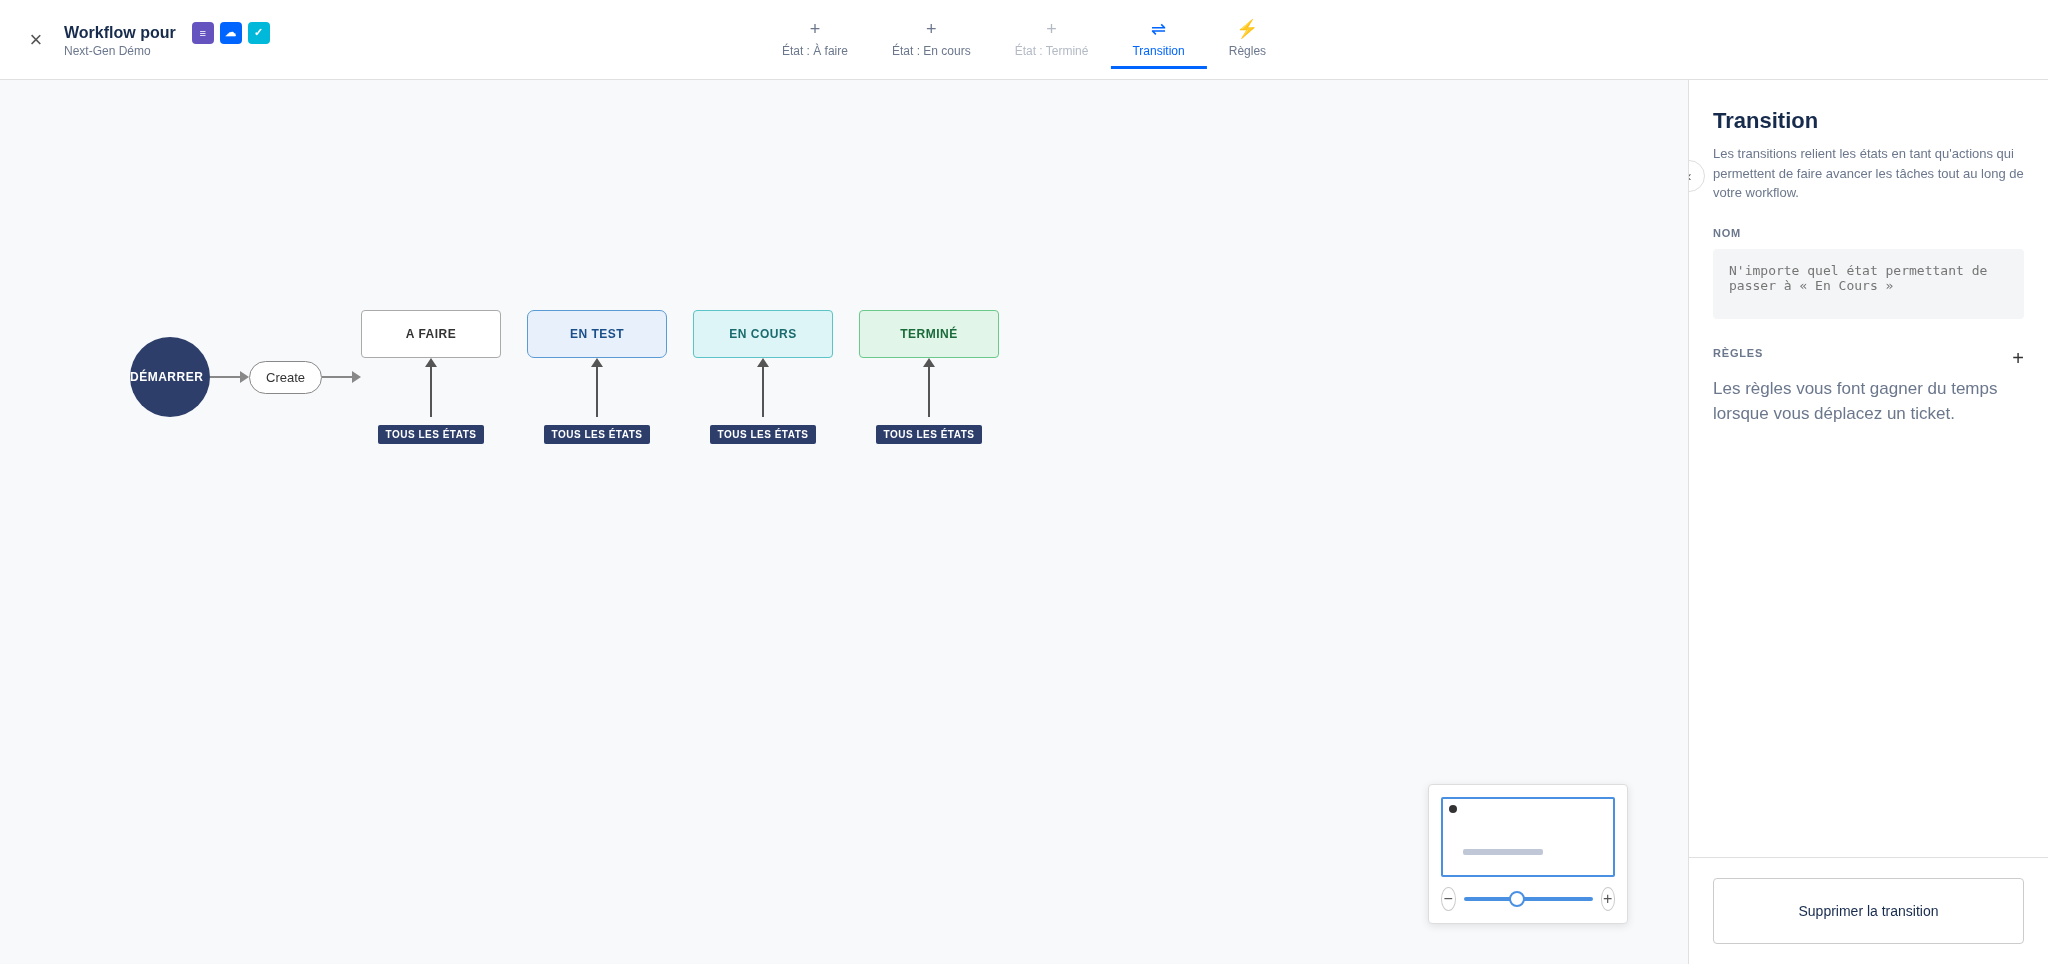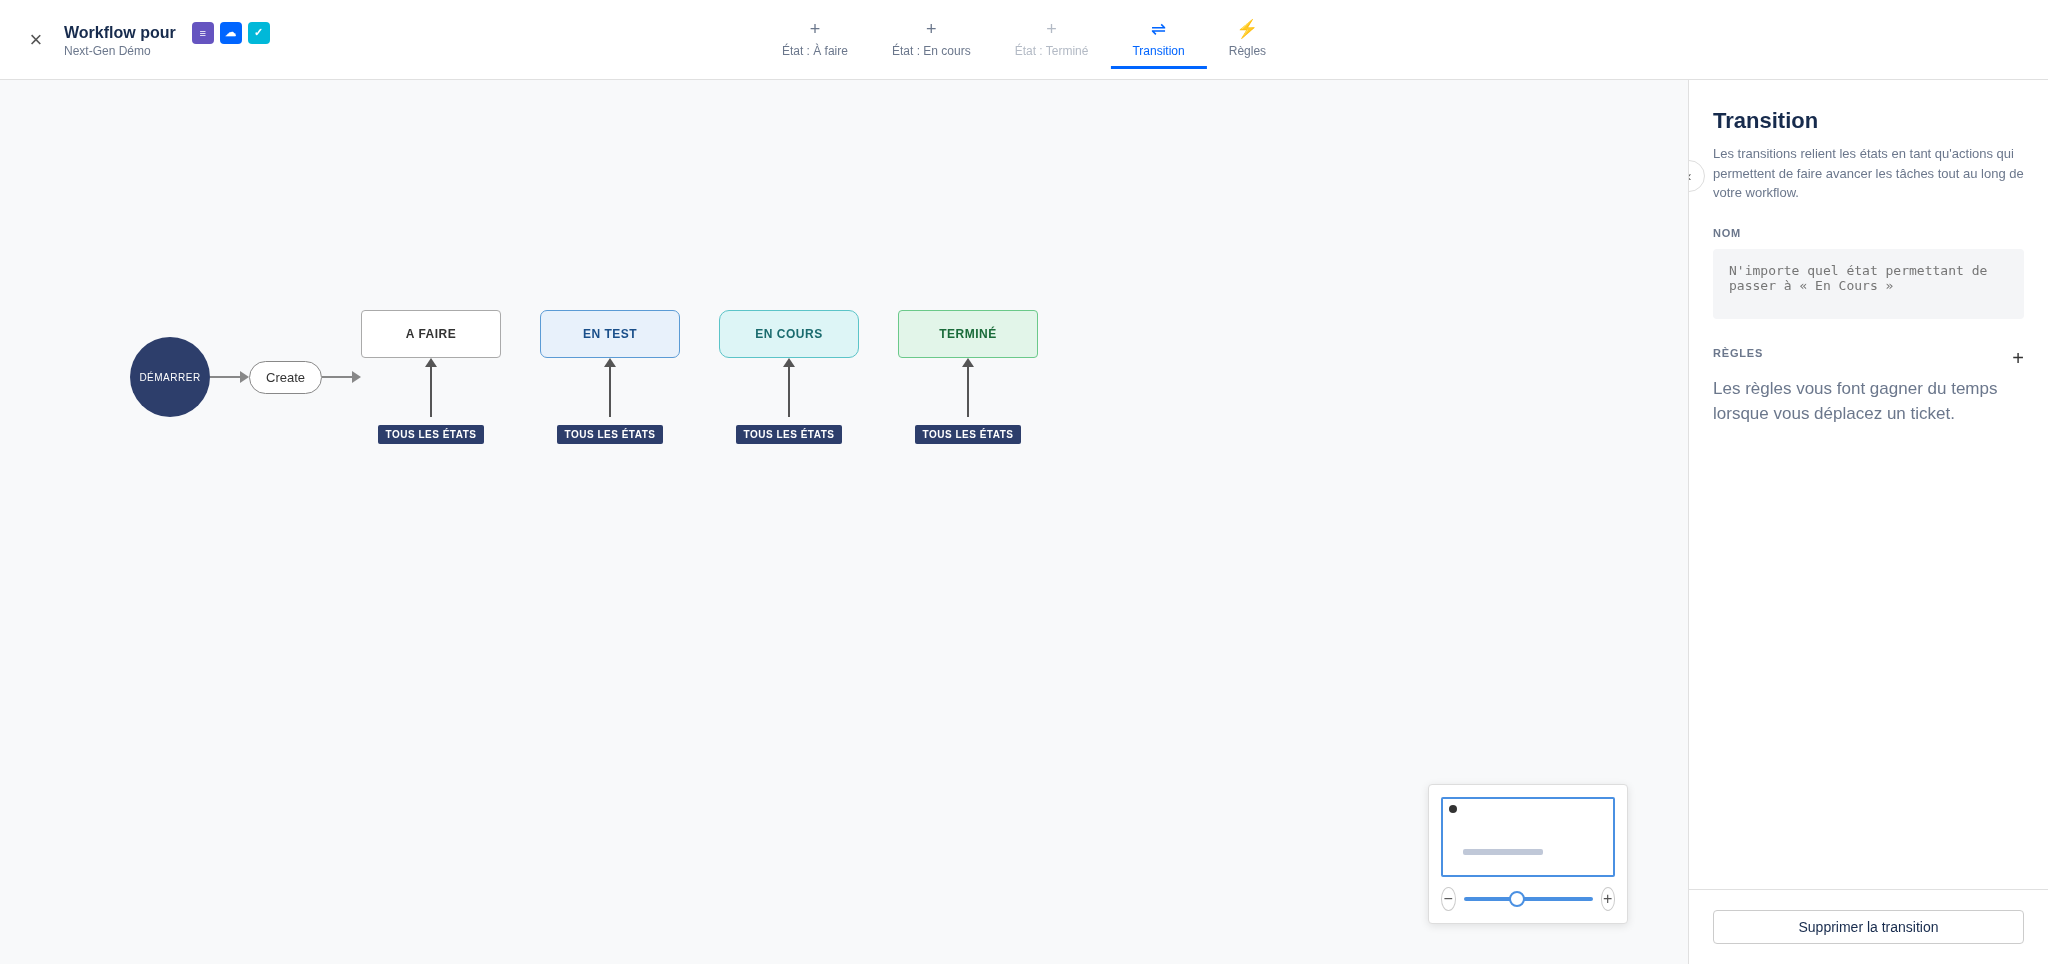--- a/index.html
+++ b/index.html
@@ -99,22 +99,22 @@
       background: #f8f9fa;
       position: relative;
       overflow: hidden;
     }
 
     
     .start-node {
       width: 80px; height: 80px;
       border-radius: 50%;
       background: #2d3e6b;
-      display: flex; align-items: center; justify-content: center;
-      color: #fff; font-size: 10px; font-weight: 400;
+      display: flex; align-items: center; 
+      color: #fff; font-size: 12px; font-weight: 700;
       text-align: center; letter-spacing: 0.5px;
     }
 
     
     .create-node {
       border: 1.5px solid #888;
       border-radius: 20px;
       padding: 8px 16px;
       background: #fff;
       font-size: 13px; color: #333;
@@ -123,21 +123,21 @@
     .state-node {
       width: 140px; height: 48px;
       border: 1.5px solid #aaa;
       border-radius: 4px;
       display: flex; align-items: center; justify-content: center;
       font-size: 12px; font-weight: 700;
       letter-spacing: 0.5px;
       background: #fff;
     }
     .state-node.blue-border { border-color: #5b9bd5; background: #e8f1fb; color: #1a4f8a; border-radius: 7px; }
-    .state-node.teal-border { border-color: #5bc4c8; background: #ddf5f6; color: #1a6b6e; border-radius: 10px; }
+    .state-node.teal-border { border-color: #5bc4c8; background: #ddf5f6; color: #1a6b6e; }
     .state-node.green-border { border-color: #6bc98a; background: #e2f5e9; color: #1a6b3a; }
     .state-node.gray-border { border-color: #aaa; background: #fff; color: #333; }
 
     .state-source-label {
       background: #2d3e6b;
       color: #fff;
       font-size: 10px; font-weight: 700;
       padding: 4px 8px;
       border-radius: 2px;
       letter-spacing: 0.5px;
@@ -270,21 +270,21 @@
     .panel-footer {
       padding: 20px 24px;
       border-top: 1px solid #e0e0e0;
       margin-top: auto;
     }
     .btn-danger-outline {
       background: #fff;
       border: 1.5px solid #ccc;
       color: #172b4d;
       border-radius: 4px;
-      padding: 8px 20px;
+      padding: 24px 20px;
       font-size: 14px; font-weight: 500;
       cursor: pointer;
       width: 100%;
     }
     .state-col {
       display: flex;
       flex-direction: column;
       align-items: center;
     }
     .state-col + .state-col {
@@ -367,21 +367,21 @@
 
         <div class="create-node">
           <span>Create</span>
         </div>
 
         <div style="display:flex;align-items:center;">
           <div style="width:30px;height:2px;background:#888;"></div>
           <div style="width:0;height:0;border-top:6px solid transparent;border-bottom:6px solid transparent;border-left:9px solid #888;"></div>
         </div>
 
-        <div style="display:flex; gap:19px; align-items:flex-start;">
+        <div style="display:flex; gap:6px; align-items:flex-start;">
 
           <div class="state-col">
             <div class="state-node gray-border">
               <span>A FAIRE</span>
             </div>
             <div class="up-arrow-container">
               <div class="up-tip" style="margin-top:0; margin-bottom:0;"></div>
               <div class="up-line"></div>
             </div>
             <div class="state-source-label">

